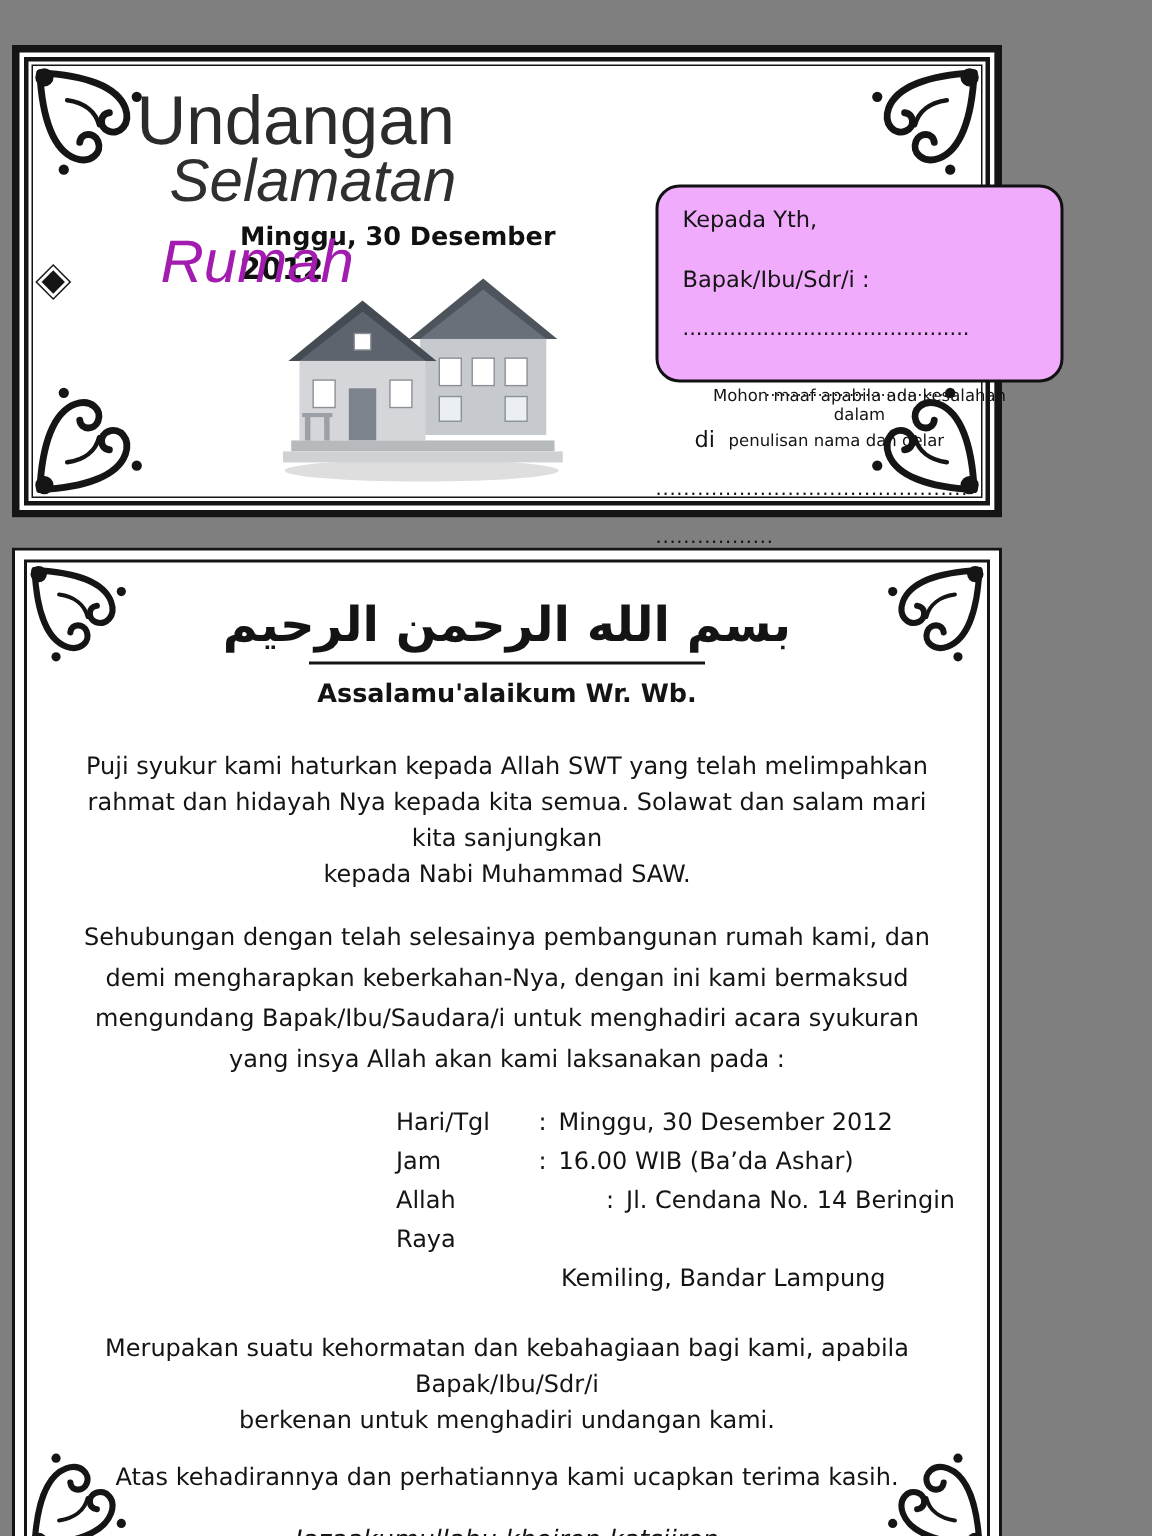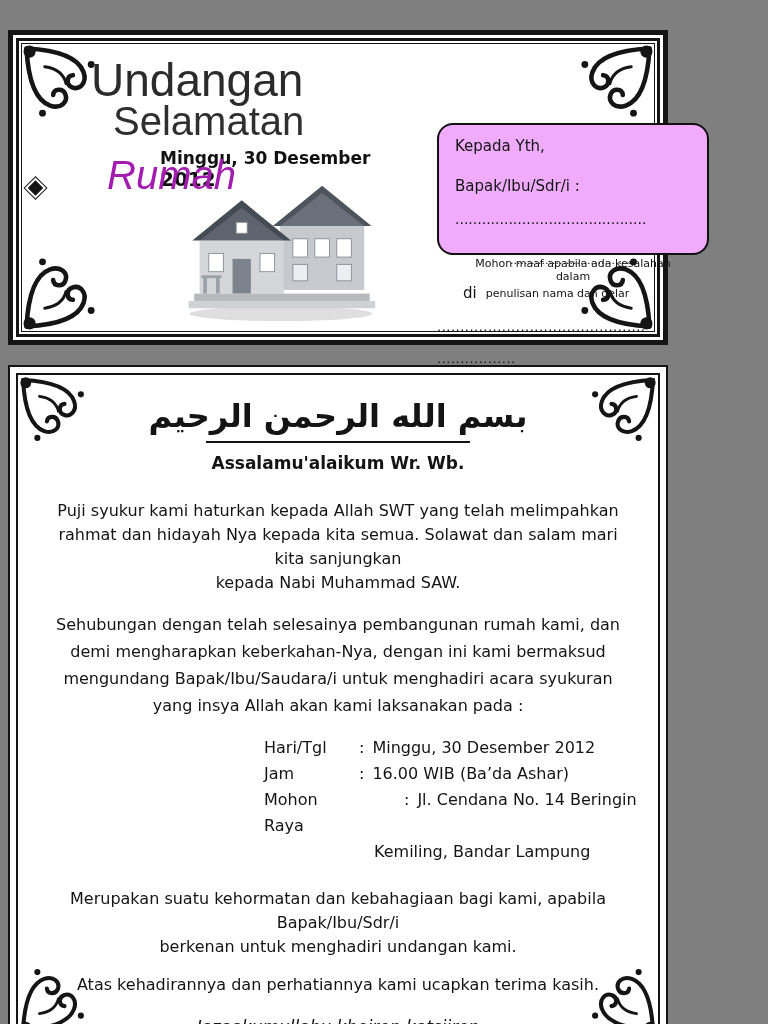--- a/index.html
+++ b/index.html
@@ -20,21 +20,21 @@
   .br{bottom:9px;right:9px;transform:scale(-1,-1);}
   .edge-orn{position:absolute;top:50%;width:11px;height:11px;background:#151515;
      transform:translateY(-50%) rotate(45deg);
      box-shadow:0 0 0 2px #fff,0 0 0 3px #151515;}
   .edge-left{left:17px;}
   .edge-right{right:17px;}
 
   
   .abs{position:absolute;}
   .t-undangan{left:78px;top:18px;font-size:46px;color:#2b2b2b;font-family:"Liberation Sans",sans-serif;}
-  .t-selamatan{left:100px;top:64px;font-size:40px;color:#2f2f2f;font-family:"Liberation Sans",sans-serif;}
+  .t-selamatan{left:100px;top:64px;font-size:40px;font-style:italic;color:#2f2f2f;font-family:"Liberation Sans",sans-serif;}
   .t-rumah{left:94px;top:118px;font-size:40px;font-style:italic;color:#a21caf;z-index:2;font-family:"Liberation Sans",sans-serif;}
   .t-date1{left:147px;top:113px;font-size:17px;font-weight:bold;color:#111;z-index:1;}
   .t-date2{left:147px;top:132px;font-size:20px;font-weight:bold;color:#111;z-index:1;}
   .house{left:172px;top:132px;width:192px;height:160px;z-index:1;}
   .recipient-box{left:424px;top:88px;width:272px;height:132px;border:2px solid #111;
      border-radius:16px;padding:12px 16px;box-sizing:border-box;font-size:15px;background:#f0abfc;
      text-align:left;overflow:hidden;}
   .recipient-box .addressee{margin-top:22px;}
   .recipient-box .dots{margin-top:16px;font-size:14px;white-space:nowrap;}
   .note-dots{left:424px;top:219px;width:272px;text-align:center;font-size:11px;z-index:0;white-space:nowrap;overflow:hidden;}
@@ -180,21 +180,21 @@
       </div>
 
       <div class="details">
         <div class="drow">
           <span class="dlabel">Hari/Tgl</span><span class="dsep">:</span><span class="dval">Minggu, 30 Desember 2012</span>
         </div>
         <div class="drow">
           <span class="dlabel">Jam</span><span class="dsep">:</span><span class="dval">16.00 WIB (Ba’da Ashar)</span>
         </div>
         <div class="drow tempat">
-          <span class="dlabel">Mohon</span><span class="dsep">:</span><span class="dval">Jl. Cendana No. 14 Beringin Raya</span>
+          <span class="dlabel">Allah</span><span class="dsep">:</span><span class="dval">Jl. Cendana No. 14 Beringin Raya</span>
         </div>
         <div class="drow">
           <span class="dval2">Kemiling, Bandar Lampung</span>
         </div>
       </div>
 
       <div class="p3">
         <div>Merupakan suatu kehormatan dan kebahagiaan bagi kami, apabila</div>
         <div>Bapak/Ibu/Sdr/i</div>
         <div>berkenan untuk menghadiri undangan kami.</div>

